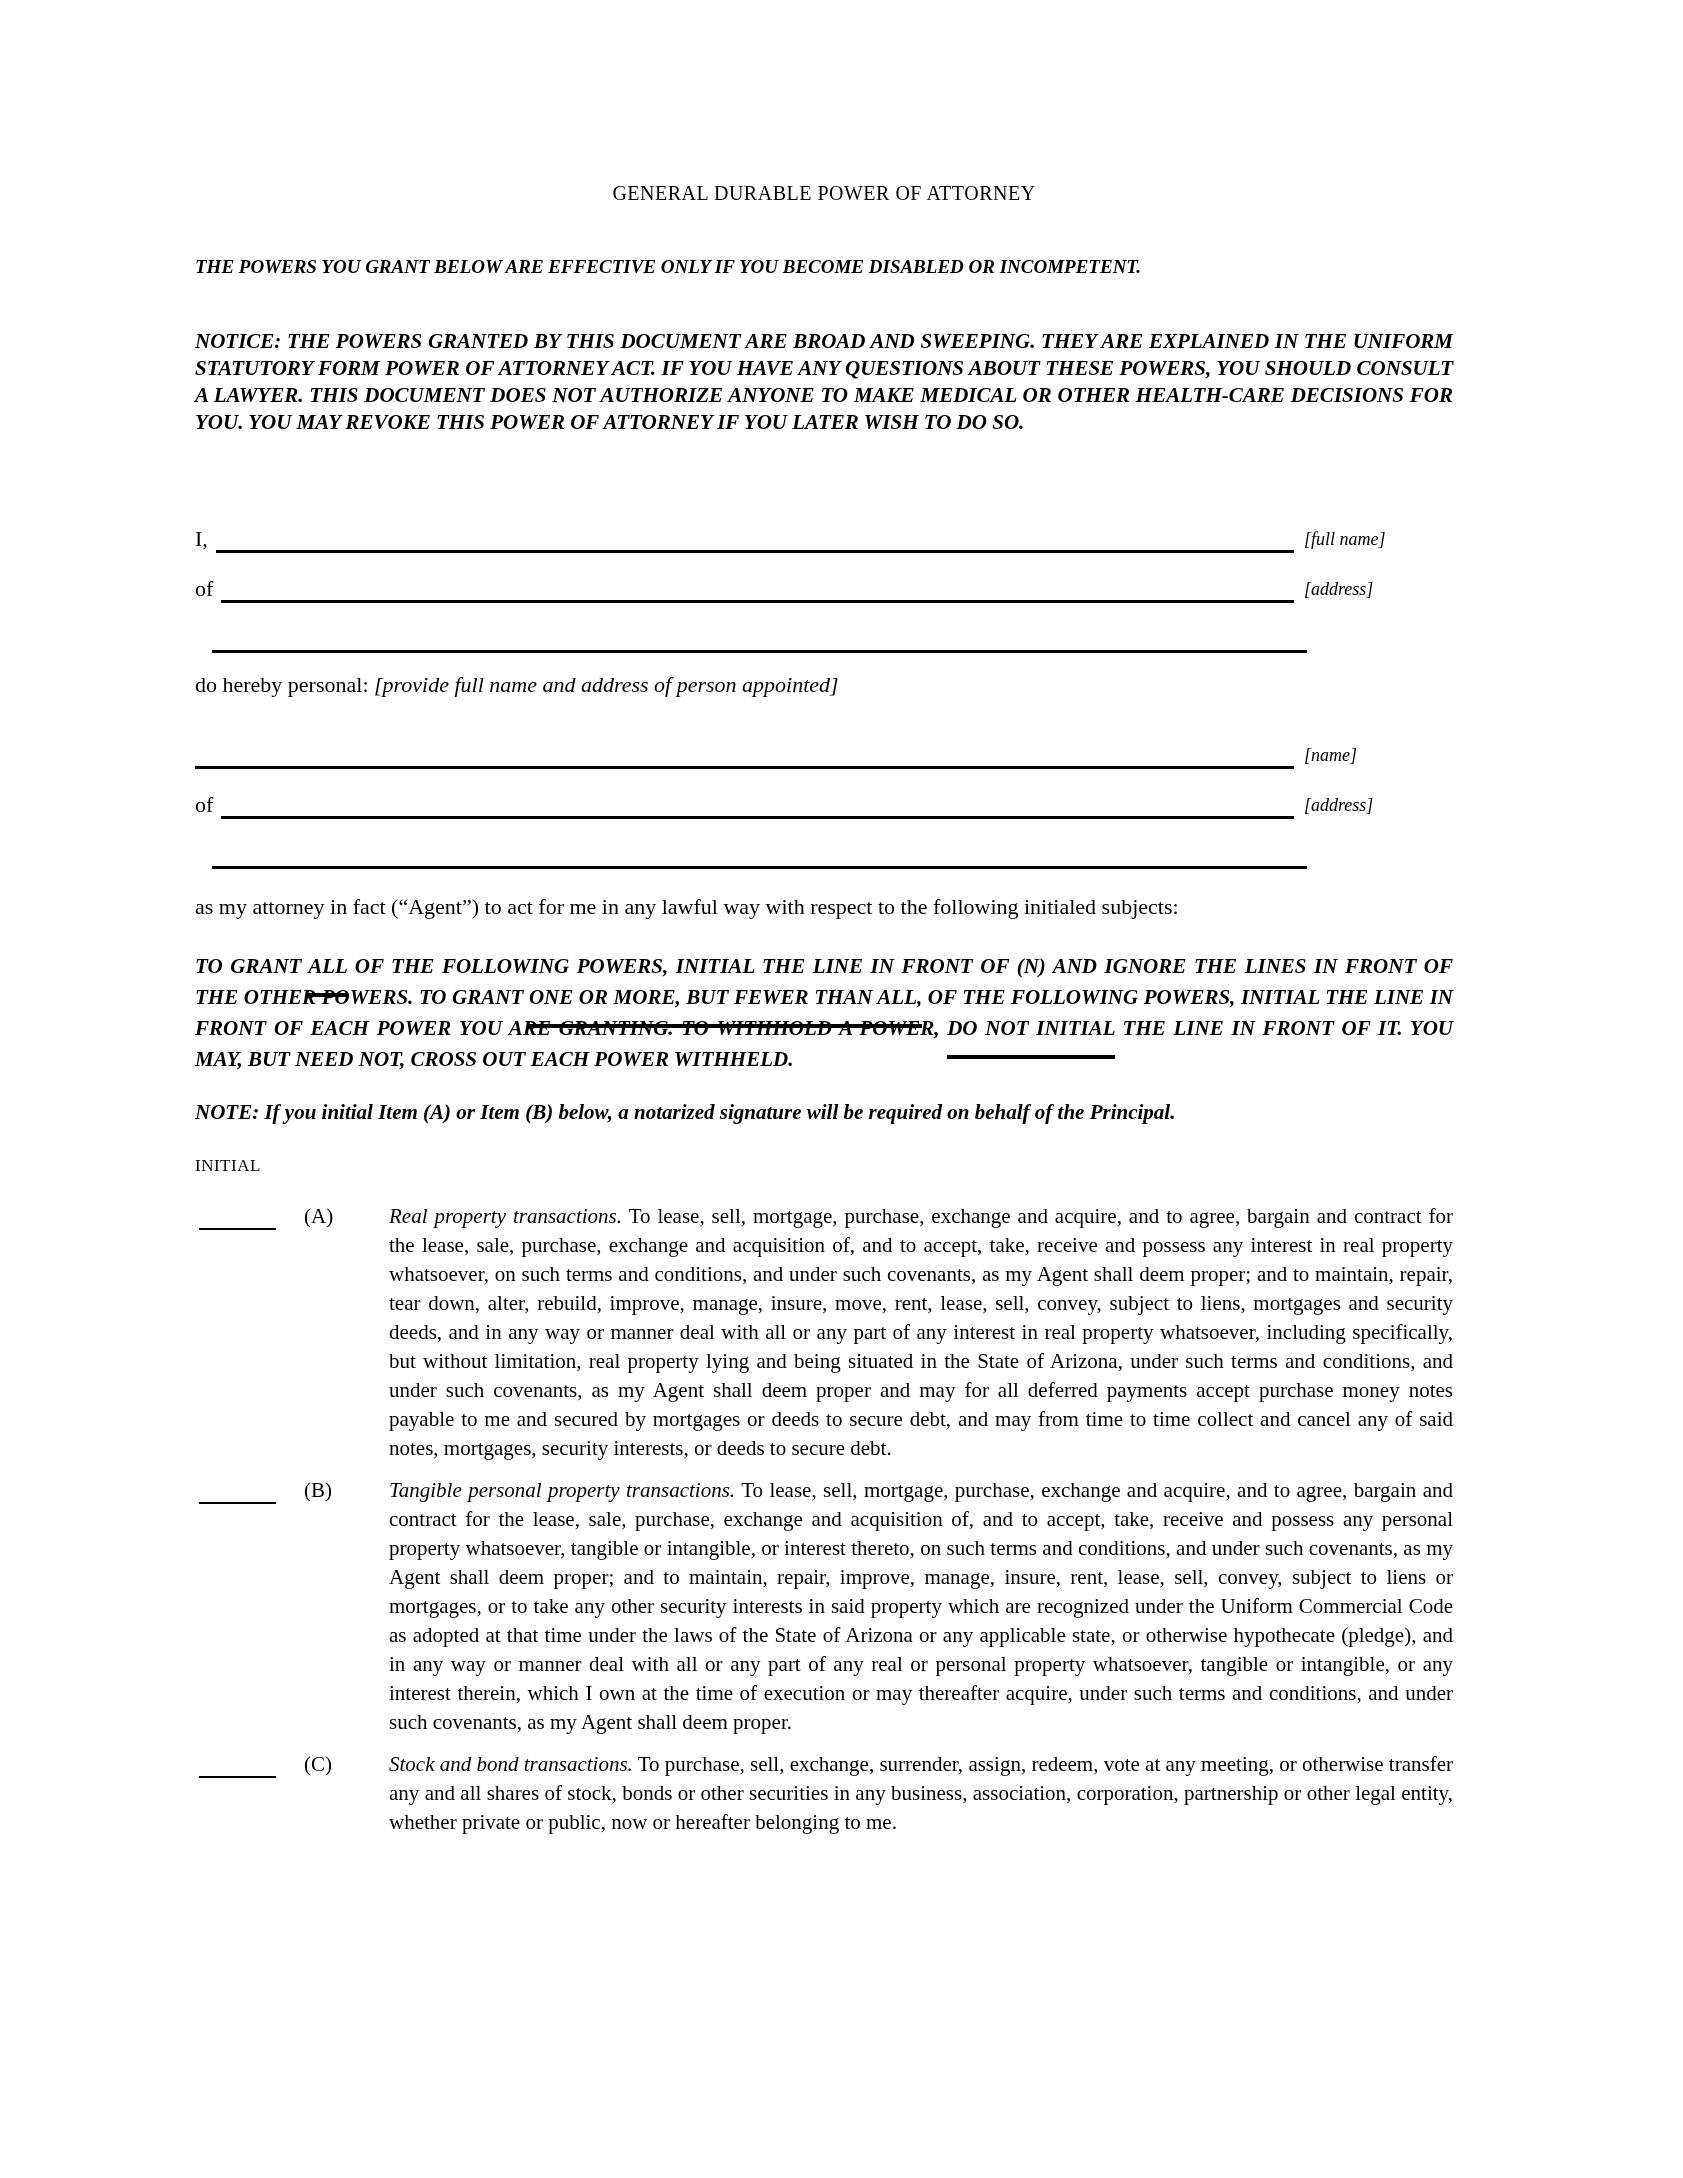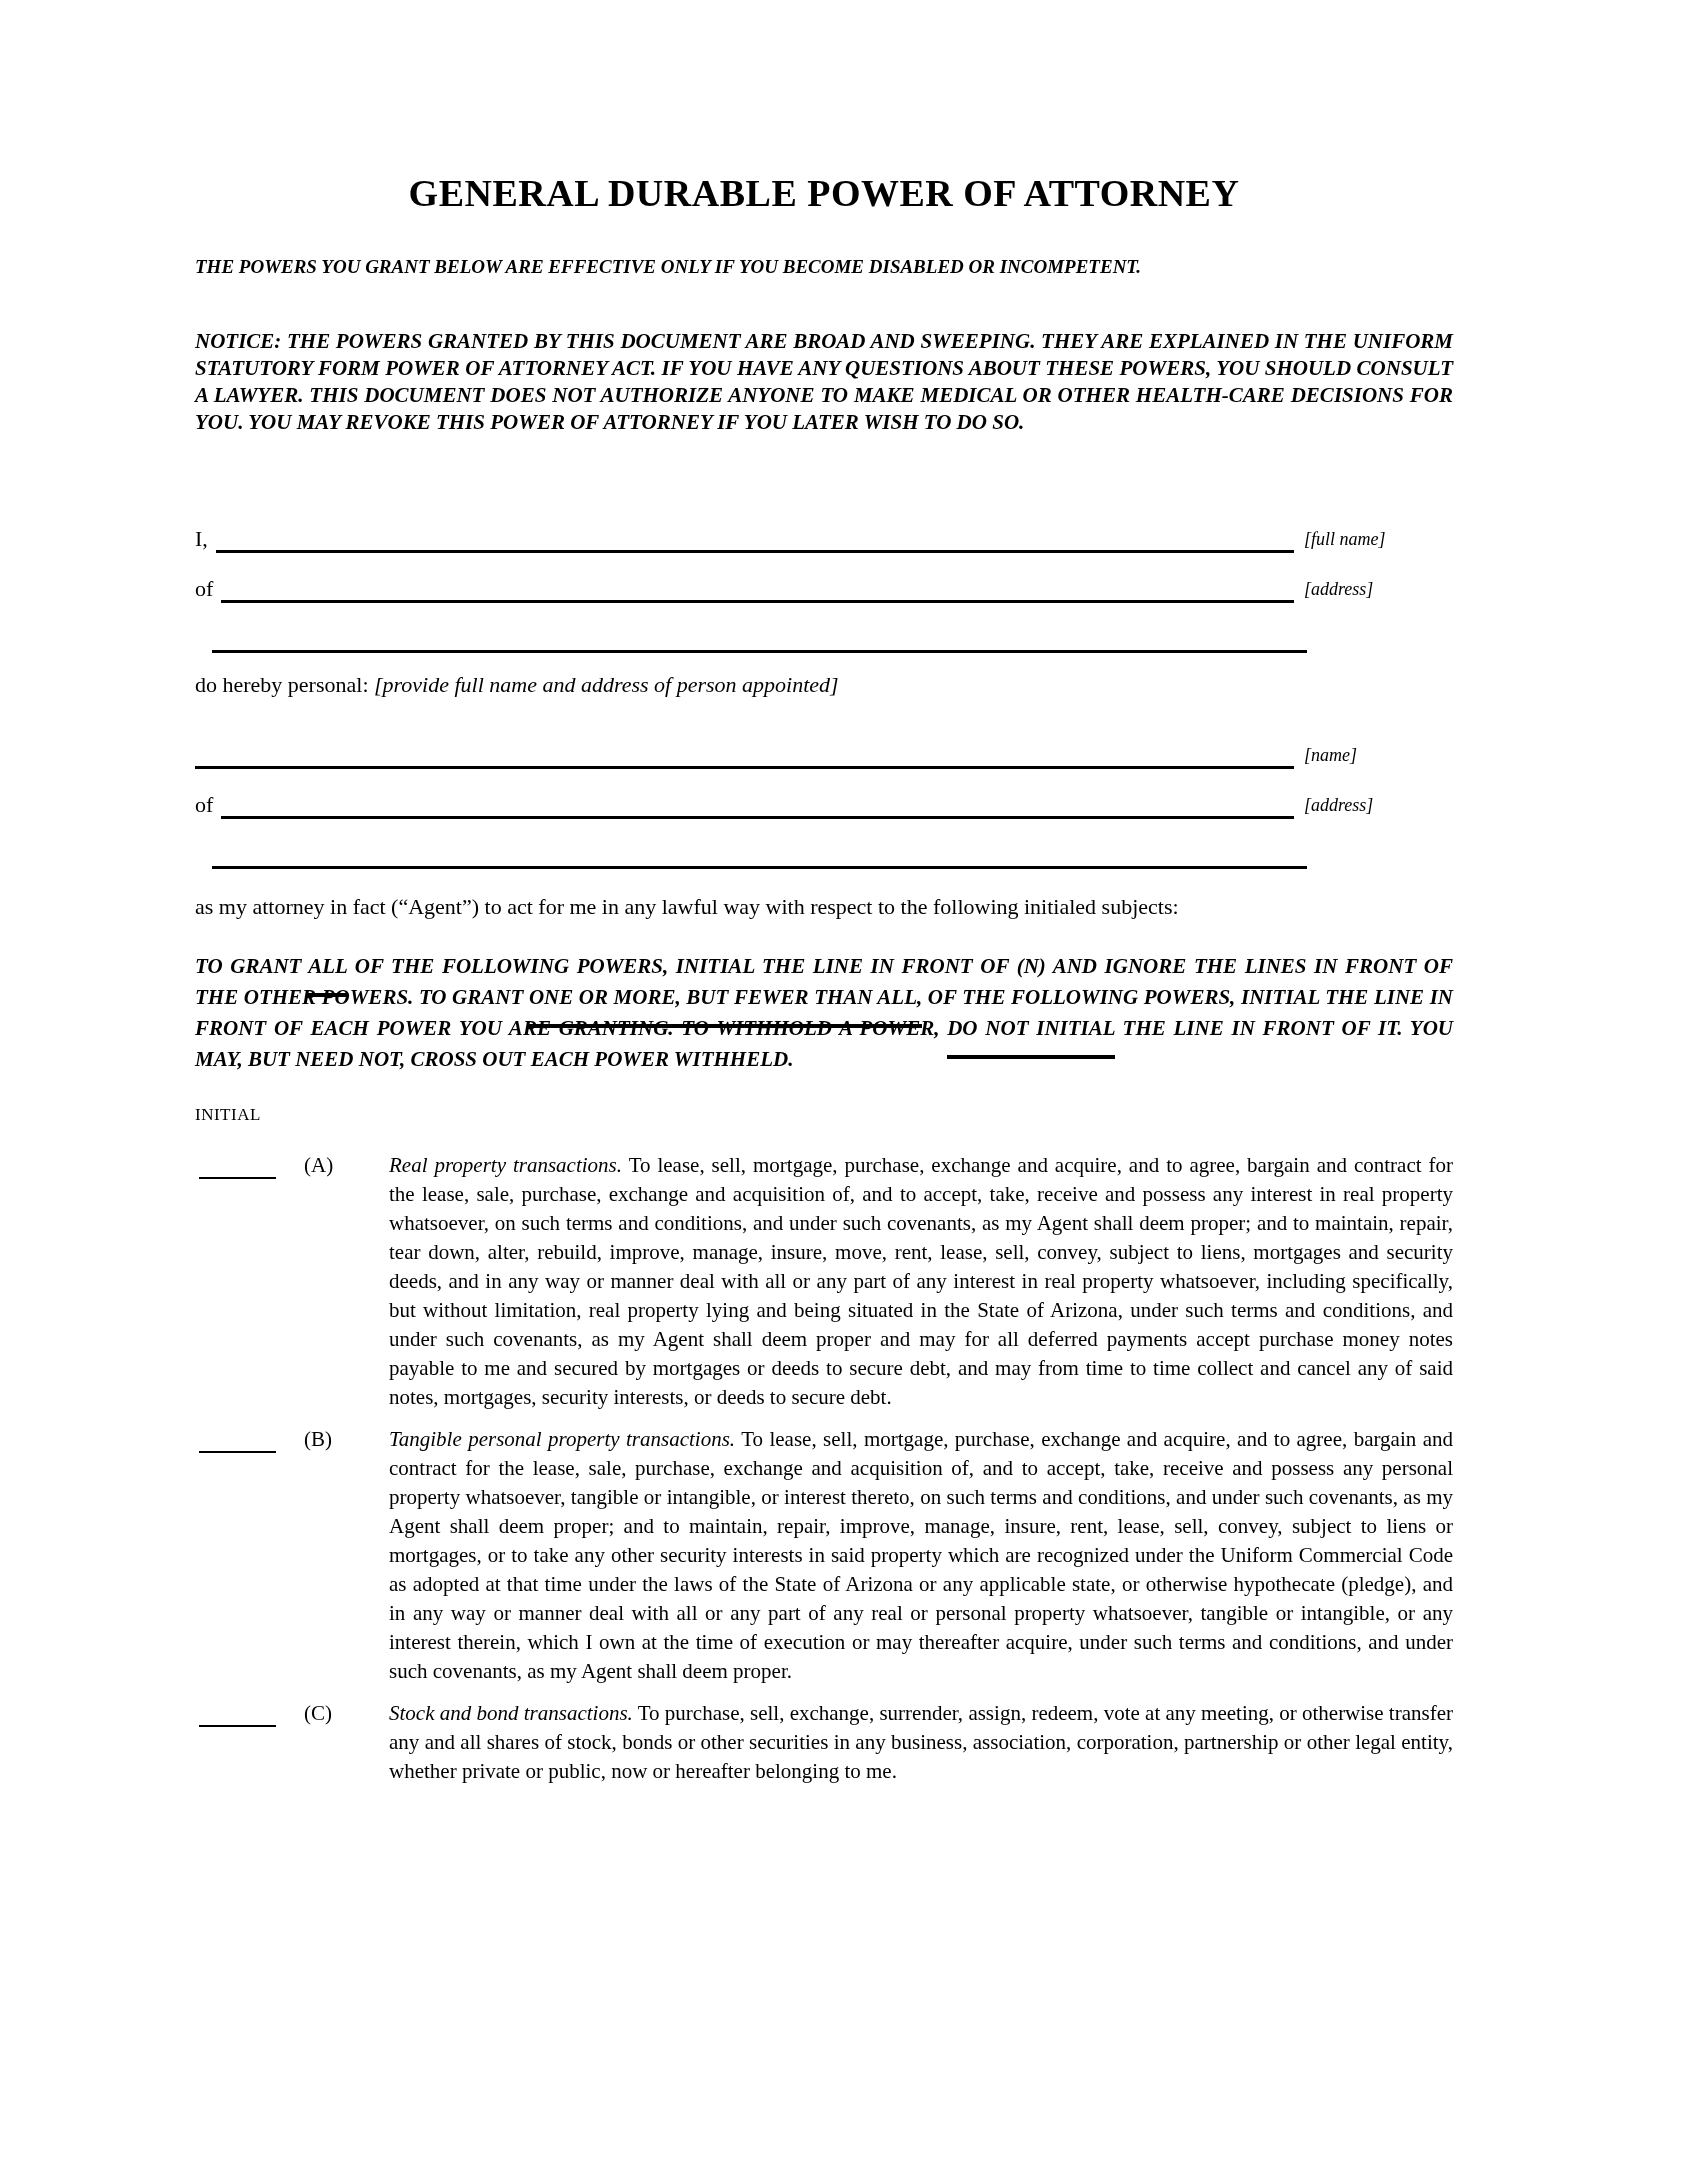--- a/index.html
+++ b/index.html
@@ -12,23 +12,23 @@
   }
   .page {
     box-sizing: border-box;
     width: 1683px; height: 2178px;
     padding: 173px 230px 0 195px;
     overflow: hidden;
   }
   h1.title {
     margin: 0;
     text-align: center;
-    font-size: 38px;
+    font-size: 20px;
     line-height: 40px;
-    font-weight: bold;
+    font-weight: normal;
     letter-spacing: 0.5px;
   }
   p { margin: 0; }
   .bi {
     font-weight: bold;
     font-style: italic;
   }
   p.effective {
     margin-top: 40px;
     font-size: 19px;
@@ -169,20 +169,21 @@
     </div>
     <div class="frow cont">
       <span class="line"></span>
     </div>
   </div>
 
   <p class="agent-clause">as my attorney in fact (“Agent”) to act for me in any lawful way with respect to the following initialed subjects:</p>
 
   <p class="bi grant"><span>TO GRANT </span><span class="useg">ALL</span><span> OF THE FOLLOWING POWERS, INITIAL THE LINE IN FRONT OF (N) AND IGNORE THE LINES IN FRONT OF THE OTHER POWERS. TO GRANT </span><span class="useg">ONE OR MORE, BUT FEWER THAN ALL,</span><span> OF THE FOLLOWING POWERS, INITIAL THE LINE IN FRONT OF EACH POWER YOU ARE GRANTING. TO WITHHOLD A POWER, </span><span class="useg">DO NOT INITIAL</span><span> THE LINE IN FRONT OF IT. YOU MAY, BUT NEED NOT, CROSS OUT EACH POWER WITHHELD.</span></p>
 
+  <p class="bi note">NOTE: If you initial Item (A) or Item (B) below, a notarized signature will be required on behalf of the Principal.</p>
 
   <div class="initial-label">INITIAL</div>
 
   <div class="items">
 
     <div class="item">
       <div class="init-cell"><span class="init-line"></span></div>
       <div class="label-cell">(A)</div>
       <div class="text-cell"><span class="lead">Real property transactions.</span><span> To lease, sell, mortgage, purchase, exchange and acquire, and to agree, bargain and contract for the lease, sale, purchase, exchange and acquisition of, and to accept, take, receive and possess any interest in real property whatsoever, on such terms and conditions, and under such covenants, as my Agent shall deem proper; and to maintain, repair, tear down, alter, rebuild, improve, manage, insure, move, rent, lease, sell, convey, subject to liens, mortgages and security deeds, and in any way or manner deal with all or any part of any interest in real property whatsoever, including specifically, but without limitation, real property lying and being situated in the State of Arizona, under such terms and conditions, and under such covenants, as my Agent shall deem proper and may for all deferred payments accept purchase money notes payable to me and secured by mortgages or deeds to secure debt, and may from time to time collect and cancel any of said notes, mortgages, security interests, or deeds to secure debt.</span></div>
     </div>

